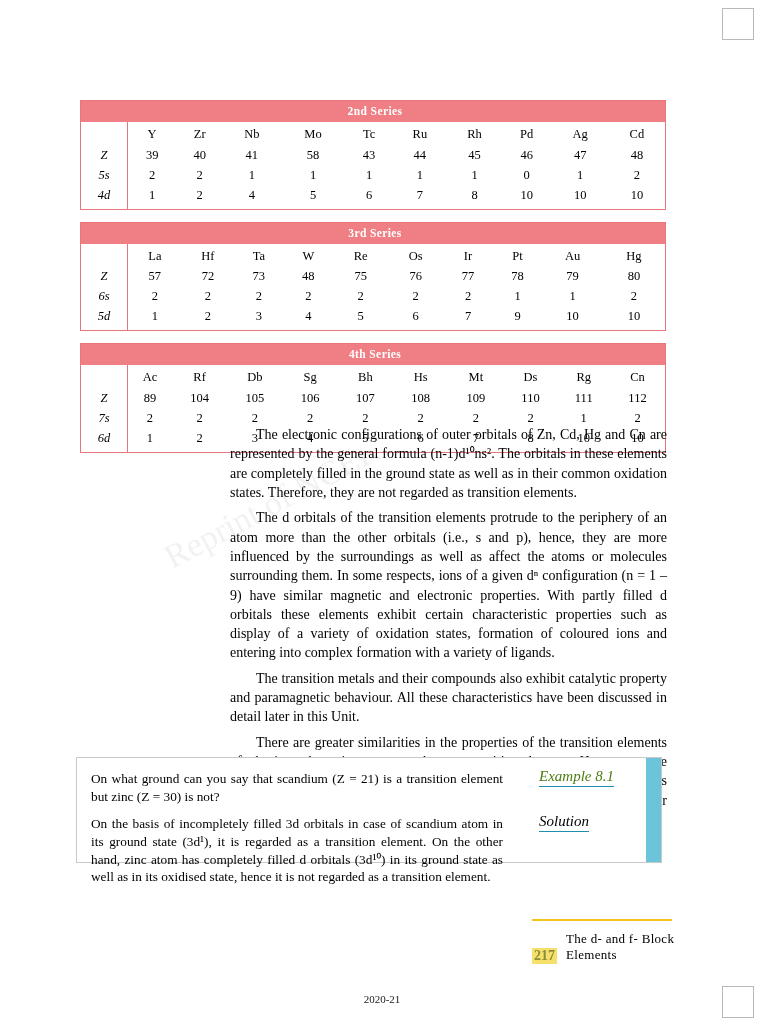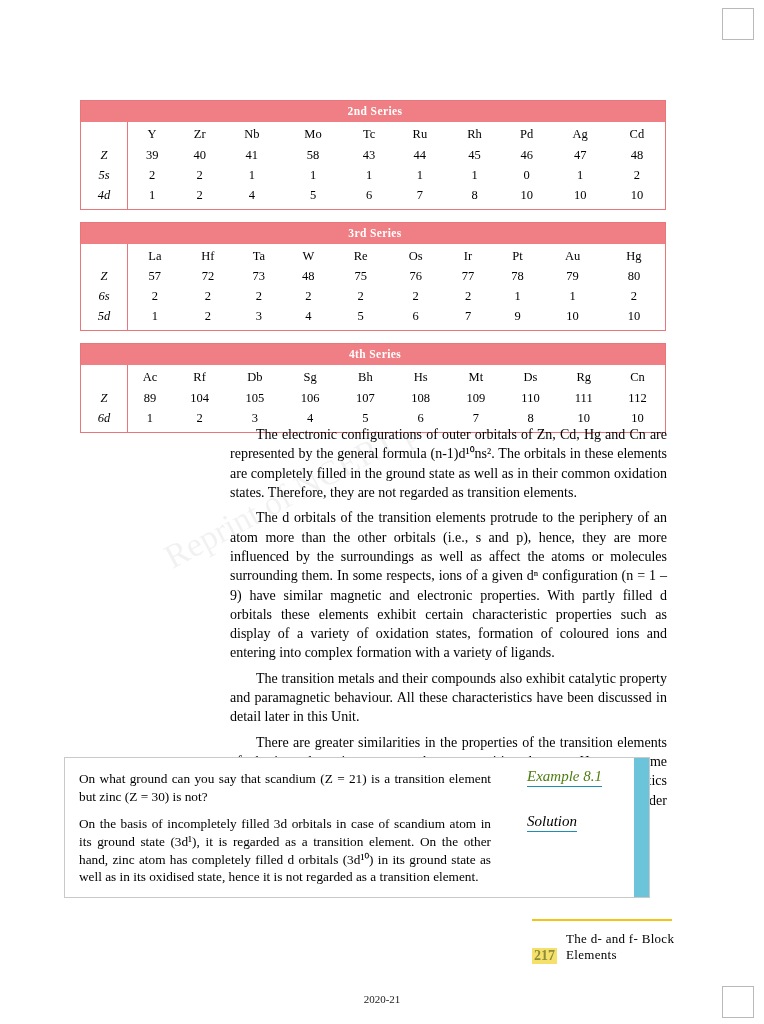--- a/index.html
+++ b/index.html
@@ -89,26 +89,26 @@
   .body-block {
     position: absolute;
     left: 230px;
     top: 425px;
     width: 437px;
   }
 
   
   .example-box {
     position: absolute;
-    left: 64px;
+    left: 76px;
     top: 757px;
     width: 586px;
     border: 1px solid #c9c9c9;
     box-sizing: border-box;
-    height: 141px;
+    height: 106px;
     background: #fff;
   }
   .example-inner {
     padding: 12px 14px 10px 14px;
     width: 440px;
     box-sizing: border-box;
   }
   .example-inner p {
     font-size: 13.3px;
     line-height: 1.33;
@@ -368,20 +368,33 @@
         <td>104</td>
         <td>105</td>
         <td>106</td>
         <td>107</td>
         <td>108</td>
         <td>109</td>
         <td>110</td>
         <td>111</td>
         <td>112</td>
       </tr>
+      <tr>
+        <td class="rowlabel">7s</td>
+        <td>2</td>
+        <td>2</td>
+        <td>2</td>
+        <td>2</td>
+        <td>2</td>
+        <td>2</td>
+        <td>2</td>
+        <td>2</td>
+        <td>1</td>
+        <td>2</td>
+      </tr>
       <tr class="lastrow">
         <td class="rowlabel">6d</td>
         <td>1</td>
         <td>2</td>
         <td>3</td>
         <td>4</td>
         <td>5</td>
         <td>6</td>
         <td>7</td>
         <td>8</td>

